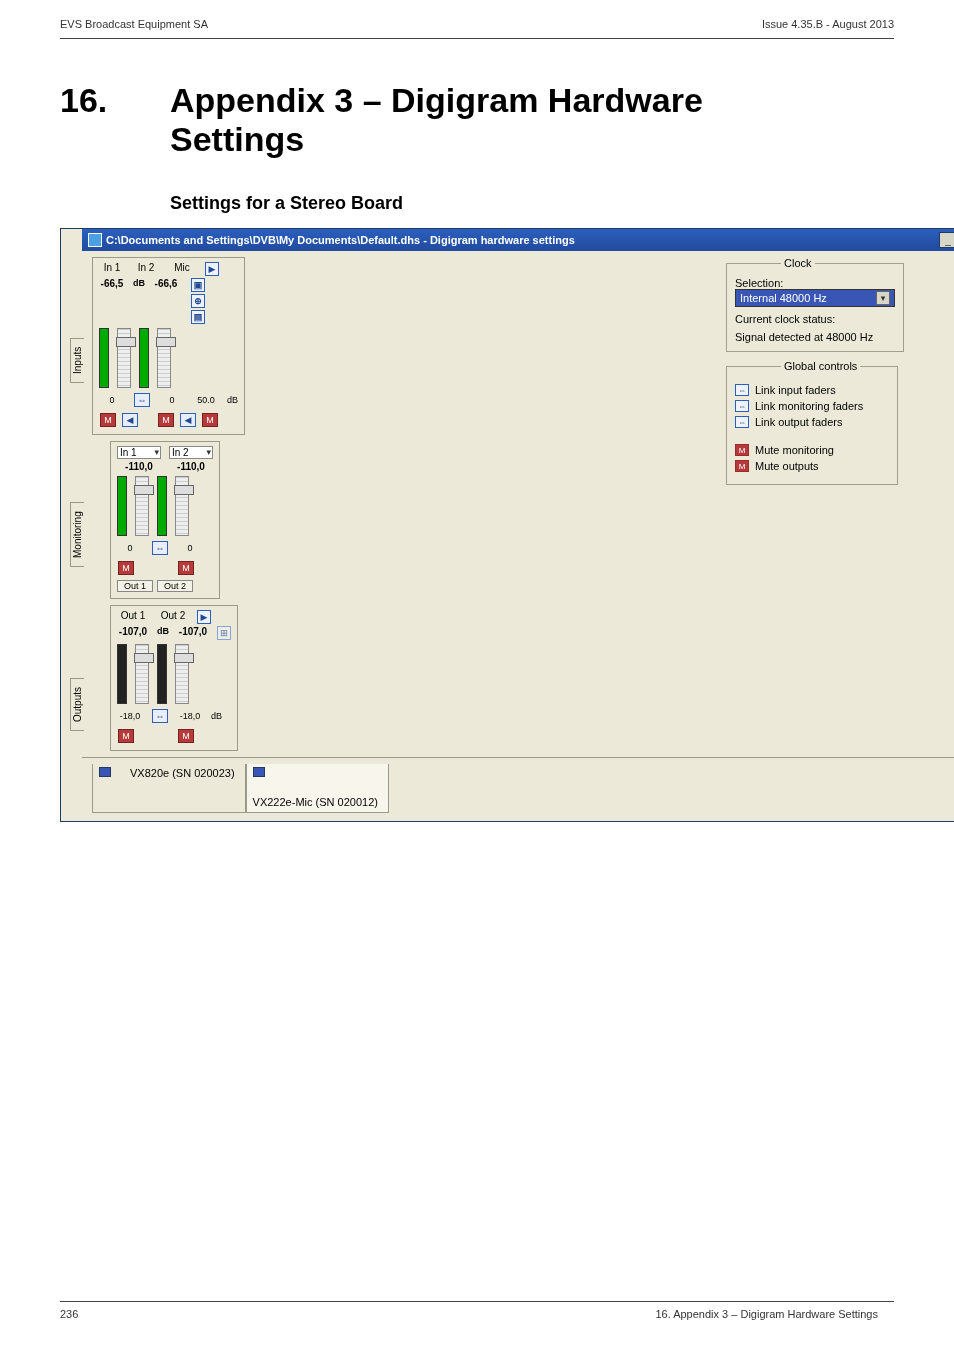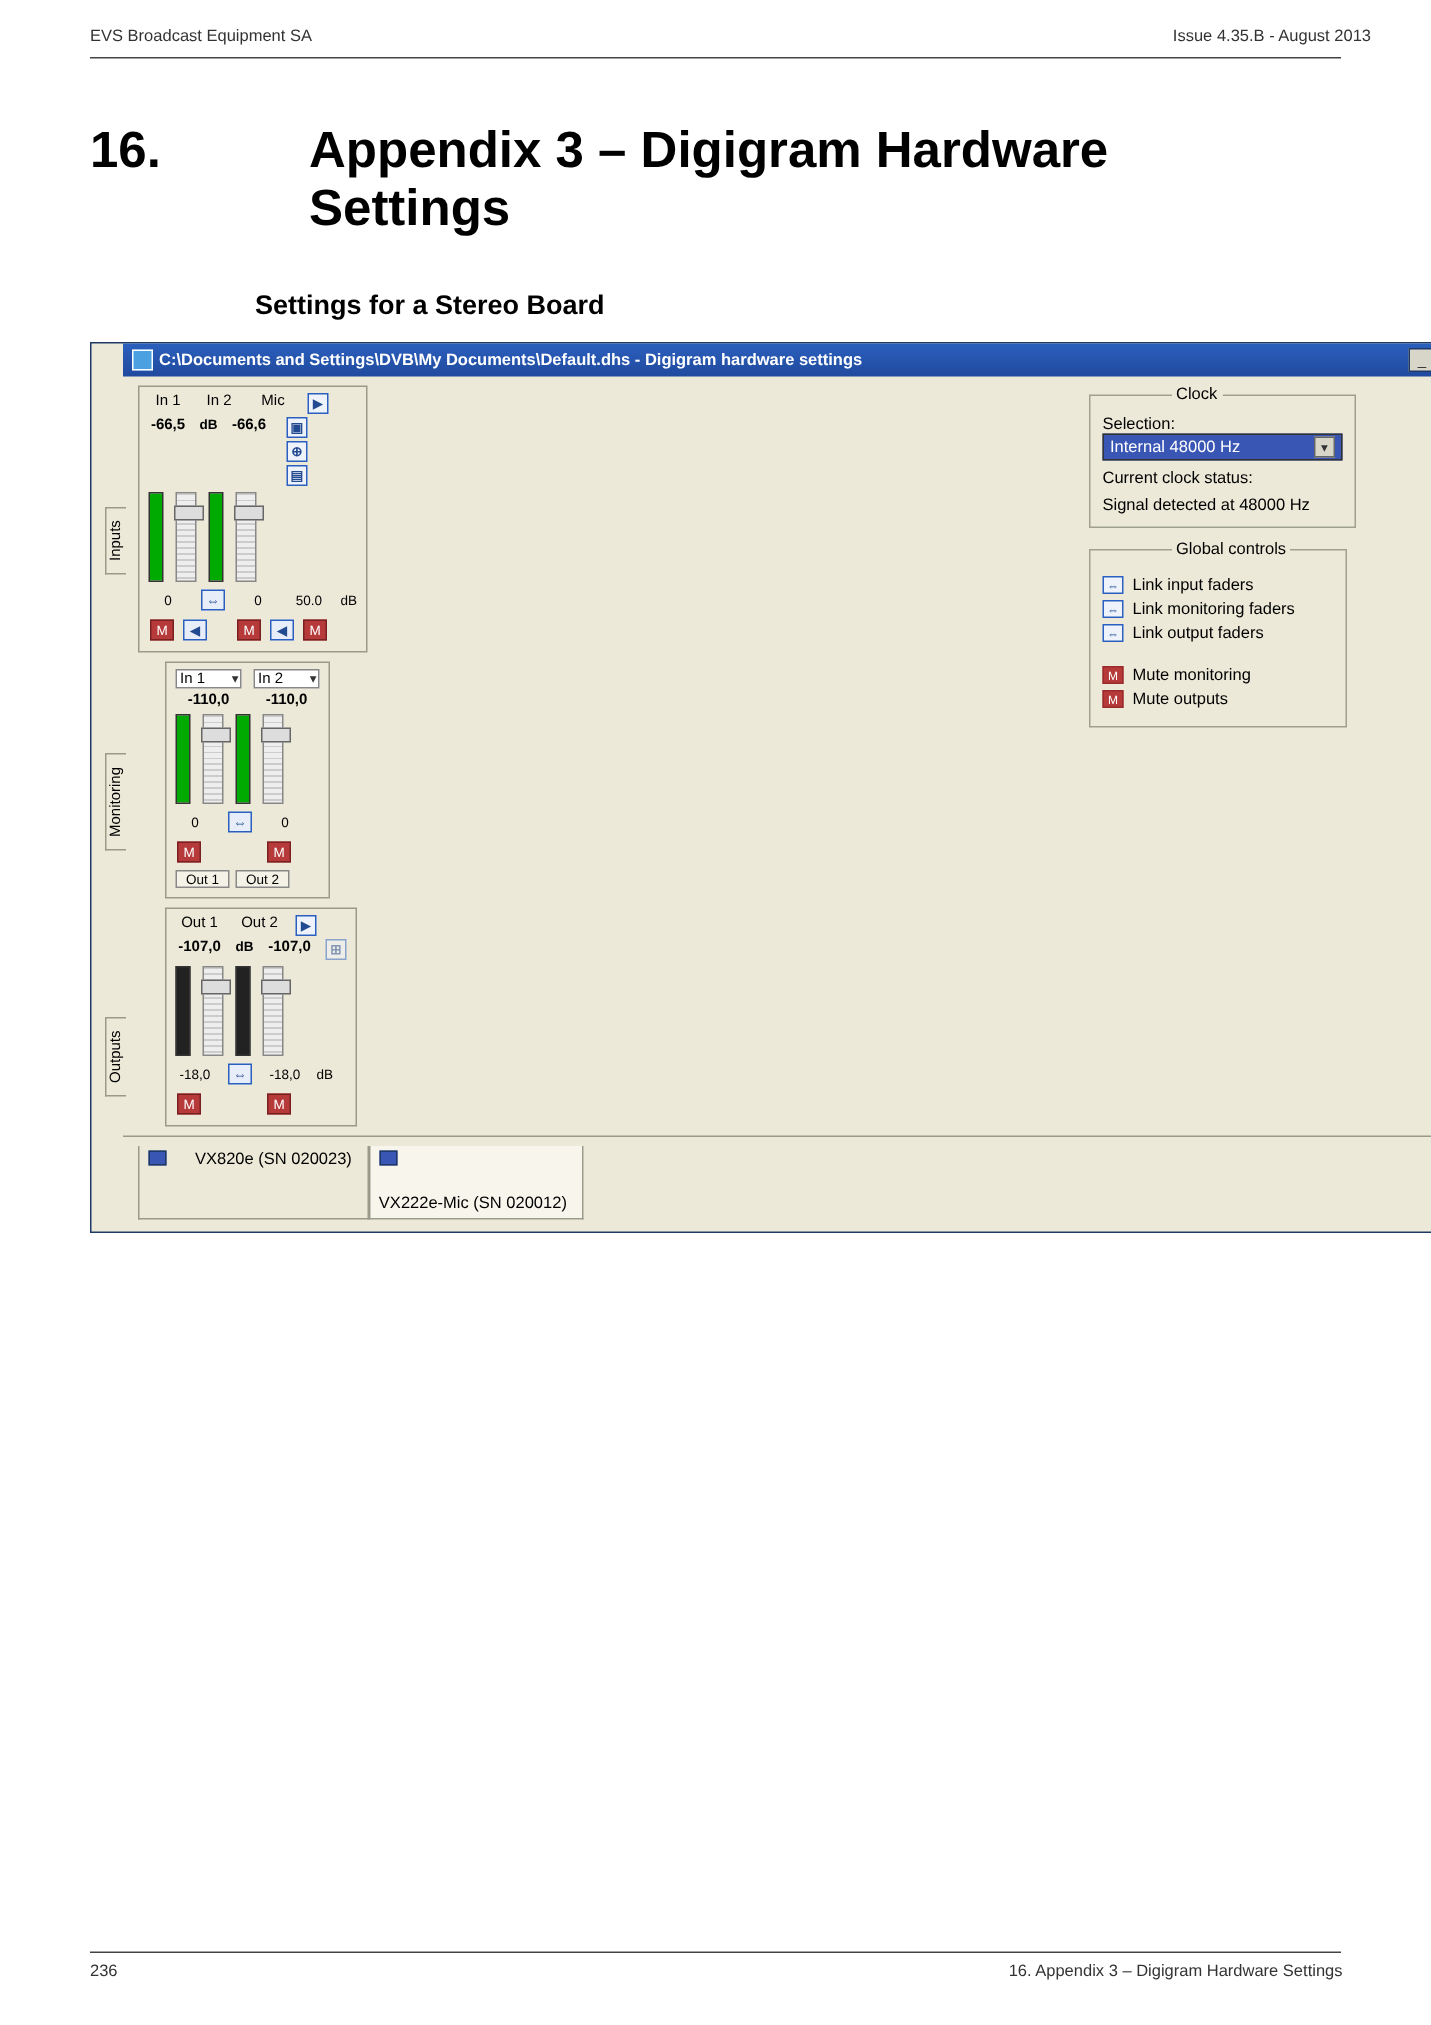--- a/index.html
+++ b/index.html
@@ -1,20 +1,20 @@
 <!DOCTYPE html>
 <html><head>
 <meta charset="utf-8">
 <style>
   * { box-sizing: border-box; margin: 0; padding: 0; }
   html, body { width: 954px; height: 1350px; font-family: Arial, sans-serif; background: #fff; color: #000; }
   .page { width: 954px; height: 1350px; position: relative; padding: 0; }
-  .topbar { display: flex; justify-content: space-between; font-size: 11px; color: #333; padding: 18px 40px 6px 60px; }
+  .topbar { display: flex; justify-content: space-between; font-size: 11px; color: #333; padding: 18px 60px 6px 60px; }
   .rule { height: 1px; background: #444; margin: 2px 60px 0 60px; }
-  .chapter { display: flex; align-items: flex-start; padding: 42px 60px 0 60px; gap: 36px; }
+  .chapter { display: flex; align-items: flex-start; padding: 42px 60px 0 60px; }
   .chapnum { font-size: 34px; font-weight: bold; width: 110px; flex: 0 0 110px; }
   .chaptitle { font-size: 34px; font-weight: bold; line-height: 1.15; }
   .subhead { font-size: 18px; font-weight: bold; padding: 34px 0 14px 170px; }
   .screenshot-wrap { padding: 0 60px; }
   .window { width: 942px; border: 1px solid #203a66; background: #ece9d8; font-family: Tahoma, Arial, sans-serif; font-size: 11px; padding-left: 21px; }
   .titlebar { background: linear-gradient(#2b5fbd, #204a9e); color: #fff; height: 22px; display: flex; align-items: center; justify-content: space-between; padding: 0 4px 0 6px; }
   .titlebar .left { display: flex; align-items: center; gap: 4px; }
   .tb-icon { width: 14px; height: 14px; background: #4aa0e0; border: 1px solid #fff; }
   .titlebar .ttext { font-size: 11px; font-weight: bold; white-space: nowrap; }
   .tb-btns { display: flex; gap: 2px; }
@@ -49,21 +49,21 @@
   .dropdown .arrow { width: 14px; height: 14px; background: #d8d6c8; color: #333; display: flex; align-items: center; justify-content: center; border: 1px solid #666; font-size: 9px; }
   .status-line { font-size: 11px; margin-top: 6px; }
   .gc-row { display: flex; align-items: center; gap: 6px; font-size: 11px; margin: 4px 0; }
   .link-icon { width: 14px; height: 12px; border: 1px solid #2b5fbd; background: #eef3fb; display: inline-flex; align-items: center; justify-content: center; font-size: 8px; color: #224a90; }
   .mute-icon { width: 14px; height: 12px; border: 1px solid #9b2b2b; background: #b63a3a; color: #fff; display: inline-flex; align-items: center; justify-content: center; font-size: 8px; }
   .tabs { border-top: 1px solid #9a9a88; padding: 6px 6px 8px 10px; display: flex; gap: 0; }
   .tab { border: 1px solid #9a9a88; border-top: none; padding: 3px 10px 4px 6px; font-size: 11px; display: flex; align-items: flex-start; gap: 19px; background: #ece9d8; }
   .tab.active { background: #f8f6ec; font-weight: normal; flex-direction: column; }
   .tabicon { width: 12px; height: 10px; background: #3a56b5; border: 1px solid #203a66; }
   .panel-stack { display: flex; flex-direction: column; gap: 6px; width: 160px; }
-  .foot { position: absolute; bottom: 30px; left: 60px; right: 59px; display: flex; justify-content: space-between; font-size: 11px; color: #333; }
+  .foot { position: absolute; bottom: 30px; left: 60px; right: 76px; display: flex; justify-content: space-between; font-size: 11px; color: #333; }
   .footrule { position: absolute; bottom: 48px; left: 60px; right: 60px; height: 1px; background: #444; }
   .mini-icon { width: 14px; height: 14px; border: 1px solid #2b5fbd; background: #eef3fb; display: inline-flex; align-items: center; justify-content: center; font-size: 9px; color: #224a90; }
   .icon-col { display: flex; flex-direction: column; gap: 2px; margin-left: 4px; }
   .vals-under { display:flex; gap:8px; font-size:9px; margin-top:4px; align-items:center; }
   .vals-under .c { width: 26px; text-align: center; }
 </style>
 </head>
 <body>
 
 <div class="page">

